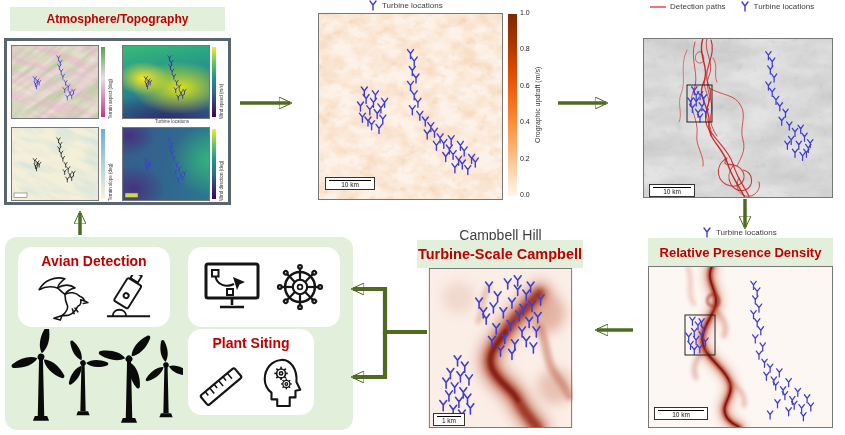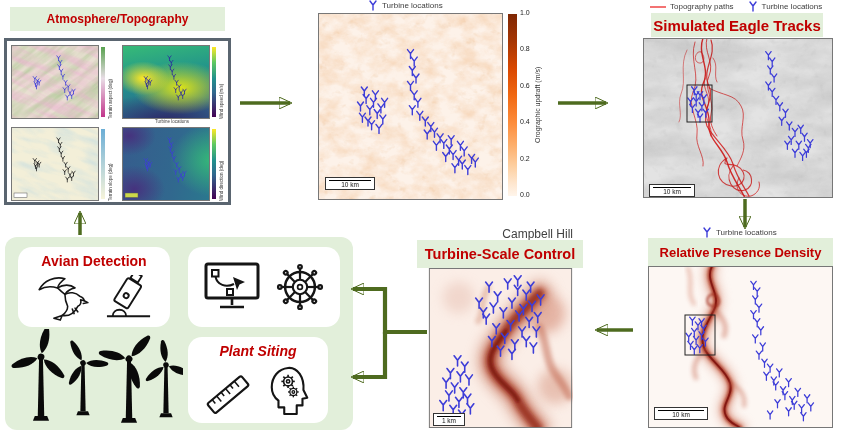--- a/index.html
+++ b/index.html
@@ -47,21 +47,21 @@
                font-size:4.5px;color:#444;}
   
   .apps{position:absolute;left:5px;top:237px;width:348px;height:193px;background:var(--chip);
         border-radius:12px;z-index:2;}
   .appbox{position:absolute;background:#fff;border-radius:14px;display:flex;flex-direction:column;
           align-items:center;}
   .appbox .btitle{font-size:14px;font-weight:bold;color:var(--red);margin-top:6px;}
   .icons{display:flex;align-items:center;justify-content:center;gap:14px;flex:1;}
   .arrows{position:absolute;left:0;top:0;width:845px;height:435px;z-index:9;pointer-events:none;}
   .arrows path{stroke:var(--arrow);fill:none;}
-  .site{position:absolute;font-size:12px;color:#404040;text-align:right;z-index:5;}
+  .site{position:absolute;font-size:14px;color:#404040;text-align:center;z-index:5;}
   .trkset path{stroke:var(--track);}
   .mapborder{fill:none;stroke:#777;stroke-width:1;}
 </style>
 </head>
 <body>
 
 <div class="canvas">
 
   <svg width="0" height="0" style="position:absolute" aria-hidden="true">
     <defs>
@@ -343,21 +343,21 @@
   <div class="tick" style="left:520px;top:82px;">0.6</div>
   <div class="tick" style="left:520px;top:118px;">0.4</div>
   <div class="tick" style="left:520px;top:155px;">0.2</div>
   <div class="tick" style="left:520px;top:191px;">0.0</div>
   <div class="vlabel" style="left:531px;top:14px;height:182px;width:12px;">Orographic updraft (m/s)</div>
 
   <div class="legend" style="left:650px;top:1px;">
     <svg width="16" height="6">
         <line x1="0" y1="3" x2="16" y2="3" stroke="#f05050" stroke-width="1.6"></line>
       </svg>
-    <span>Topography paths</span>
+    <span>Detection paths</span>
     <span style="width:6px"></span>
     <svg width="10" height="11" viewBox="-5 -5.5 10 11" style="color:var(--marker)">
         <use href="#tmark"></use>
       </svg>
     <span>Turbine locations</span>
   </div>
 
   <svg class="mapsvg" style="left:643px;top:38px;" width="190" height="160" viewBox="0 0 190 160">
     <rect width="190" height="160" fill="#e3e3e3"></rect>
     <rect width="190" height="160" filter="url(#fGray)" opacity="0.6"></rect>
@@ -407,23 +407,20 @@
         <use href="#tmark" transform="translate(60.8,60.8) scale(0.9)"></use>
         <use href="#tmark" transform="translate(49.4,70.4) scale(0.9)"></use>
         <use href="#tmark" transform="translate(62.7,75.2) scale(0.9)"></use>
         <use href="#tmark" transform="translate(57.0,80.0) scale(0.9)"></use>
         <use href="#tmark" transform="translate(53.2,57.6) scale(0.9)"></use>
         <use href="#tmark" transform="translate(47.5,64.0) scale(0.9)"></use>
       </g>
     <rect x="44" y="47" width="25" height="37" fill="none" stroke="#222" stroke-width="1"></rect>
     <rect class="mapborder" x="0.5" y="0.5" width="189" height="159"></rect>
   </svg>
-  <div class="chip" style="left:651px;top:13px;width:172px;height:24px;font-size:15px;">
-      <span>Simulated Eagle Tracks</span>
-    </div>
   <div class="sbar" style="left:649px;top:184px;width:44px;">
     <i></i>
       <span>10 km</span>
   </div>
 
   <div class="legend" style="left:702px;top:227px;">
     <svg width="10" height="11" viewBox="-5 -5.5 10 11" style="color:var(--marker)">
         <use href="#tmark"></use>
       </svg>
     <span>Turbine locations</span>
@@ -491,21 +488,21 @@
     <rect x="37" y="49" width="30" height="40" fill="none" stroke="#222" stroke-width="1"></rect>
     <rect class="mapborder" x="0.5" y="0.5" width="184" height="161"></rect>
   </svg>
   <div class="sbar" style="left:654px;top:407px;width:52px;">
     <i></i>
       <span>10 km</span>
   </div>
 
   <div class="site" style="left:428px;top:227px;width:145px;"><span>Campbell Hill</span></div>
   <div class="chip" style="left:417px;top:240px;width:166px;height:28px;font-size:14.5px;">
-      <span>Turbine-Scale Control</span>
+      <span>Turbine-Scale Campbell</span>
     </div>
 
   <svg class="mapsvg" style="left:428px;top:268px;" width="145" height="160" viewBox="0 0 145 162">
     <rect width="145" height="162" fill="#fbeee7"></rect>
     <circle cx="118" cy="46" r="20" fill="#cf7a62" filter="url(#fb6)" opacity="0.5"></circle>
     <circle cx="128" cy="120" r="18" fill="#d28a72" filter="url(#fb6)" opacity="0.45"></circle>
     <circle cx="30" cy="30" r="16" fill="#e7c0b2" filter="url(#fb6)" opacity="0.5"></circle>
     <g fill="none" stroke-linecap="round">
       <path filter="url(#fb6)" stroke="#d69a86" stroke-width="30" opacity="0.55" d="M112,26 C96,42 86,52 78,64 C68,78 58,88 64,102 C70,116 84,122 90,134 C96,146 104,154 110,162"></path>
       <path filter="url(#fb4)" stroke="#b84f36" stroke-width="17" opacity="0.6" d="M112,26 C96,42 86,52 78,64 C68,78 58,88 64,102 C70,116 84,122 90,134 C96,146 104,154 110,162"></path>
@@ -621,21 +618,21 @@
               <use href="#hspoke" transform="rotate(135)"></use>
             <use href="#hspoke" transform="rotate(180)"></use>
               <use href="#hspoke" transform="rotate(225)"></use>
             <use href="#hspoke" transform="rotate(270)"></use>
               <use href="#hspoke" transform="rotate(315)"></use>
           </g>
         </svg>
       </div>
     </div>
 
-    <div class="appbox" style="left:183px;top:100px;width:140px;height:86px;font-style:italic;">
+    <div class="appbox" style="left:183px;top:92px;width:126px;height:86px;">
       <div class="btitle">Plant Siting</div>
       <div class="icons">
         <svg width="50" height="50" viewBox="0 0 52 52">
           <g transform="rotate(-40 26 30)" fill="none" stroke="#151515">
             <rect x="4" y="24" width="46" height="13" rx="2" stroke-width="2.2"></rect>
             <path d="M11,24 v5 M17,24 v7.5 M23,24 v5 M29,24 v7.5 M35,24 v5 M41,24 v7.5" stroke-width="1.6"></path>
           </g>
         </svg>
         <svg width="48" height="52" viewBox="0 0 50 54">
           <path d="M23,3 C13,4 6,12 6,23 C6,29 9,34 13,37 L13,44 L19,44 L19,51 L32,51 L32,42 L38,42 L38,35 L43,34 L39,26 C40,13 33,2 23,3 Z" fill="none" stroke="#151515" stroke-width="2.2" stroke-linejoin="round"></path>

